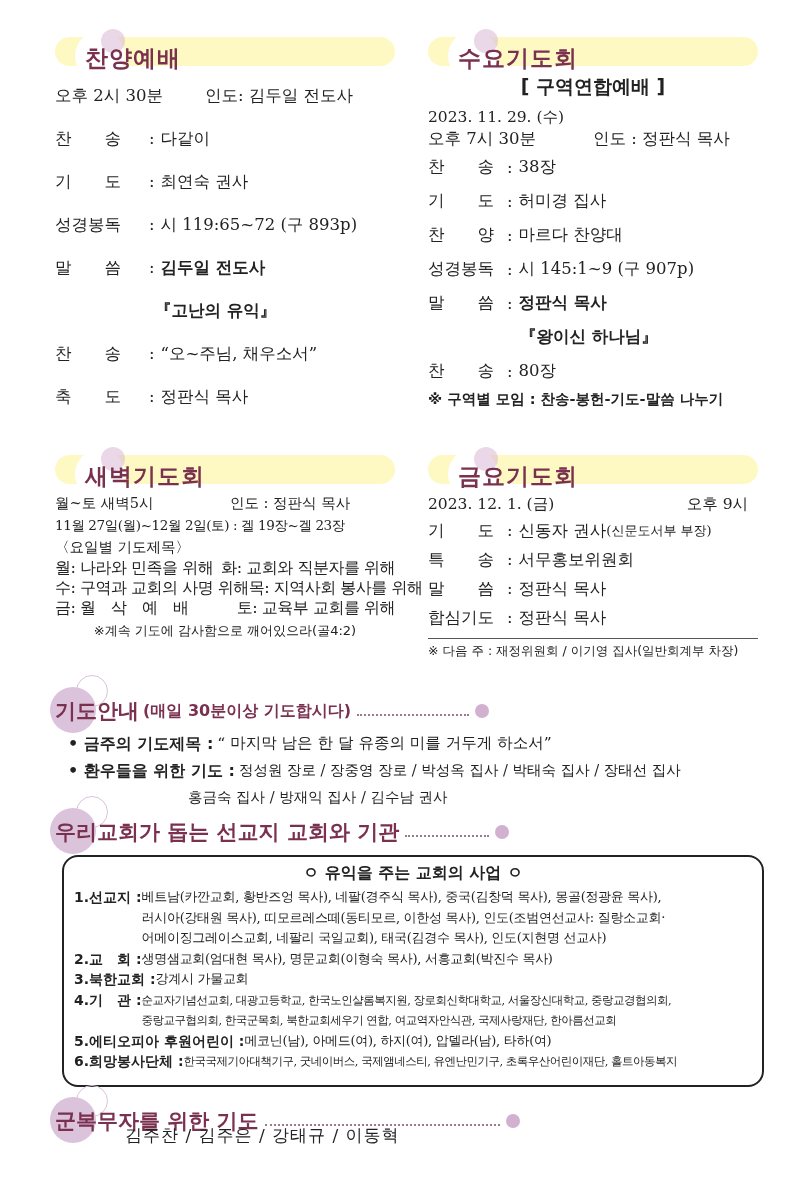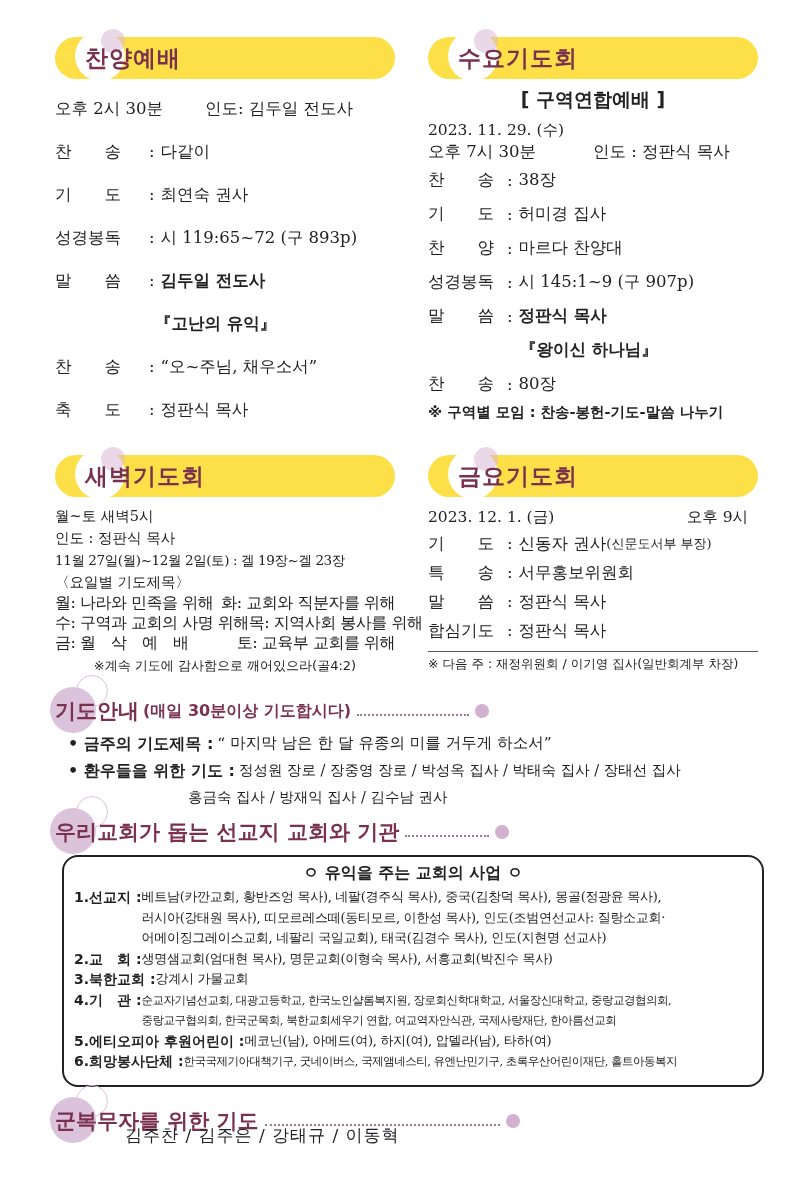--- a/index.html
+++ b/index.html
@@ -7,22 +7,22 @@
     width: 800px; height: 1179px; background: #ffffff; overflow: hidden;
     font-family: "DejaVu Serif", "Liberation Serif", serif;
     color: #222222; position: relative;
   }
   .col { position: absolute; }
   .col-left { left: 55px; width: 340px; }
   .col-right { left: 428px; width: 330px; }
 
   
   .pill {
-    position: relative; height: 42px; border-radius: 21px;
-    background: #fde047; margin-bottom: 8px;
+    position: relative; height: 29px; border-radius: 21px;
+    background: #fef9c3; margin-bottom: 8px;
   }
   .pill .bubble {
     position: absolute; left: 20px; top: -6px; width: 50px; height: 50px;
     border-radius: 50%; background: #ffffff;
   }
   .pill .bubble::after {
     content: ""; position: absolute; left: 26px; top: -2px; width: 24px; height: 24px;
     border-radius: 50%; background: #d8b8d6; opacity: .55;
   }
   .pill .pill-title {
@@ -42,21 +42,21 @@
   .colon { margin: 0 6px 0 4px; }
 
   
   #s2 { top: 37px; }
   #s2 .center-title { text-align: center; font-size: 19px; margin: 4px 0 6px; }
   #s2 .sm { font-size: 15.5px; line-height: 22px; }
   #s2 .row { font-size: 16.5px; height: 34px; align-items: center; }
   #s2 .note { font-family: "DejaVu Sans", sans-serif; font-weight: bold; font-size: 14.5px; margin-top: 2px; }
 
   #s3 { top: 455px; }
-  #s3 .sm { font-size: 14.5px; line-height: 22px; flex-direction: column; }
+  #s3 .sm { font-size: 14.5px; line-height: 22px; }
   #s3 .grid { font-size: 16px; line-height: 20px; }
   #s3 .grid .gr { display: flex; justify-content: space-between; white-space: nowrap; letter-spacing: -0.5px;}
   #s3 .verse { font-family: "DejaVu Sans", sans-serif; font-weight: normal; font-size: 13px; text-align: center; margin-top: 4px; }
 
   #s4 { top: 455px; }
   #s4 .sm { font-size: 15.5px; line-height: 24px; }
   #s4 .row { font-size: 16.5px; height: 29px; align-items: center; }
   #s4 .hr { border-top: 1px solid #555; margin: 6px 0 4px; }
   #s4 .foot { font-family: "DejaVu Sans", sans-serif; font-size: 12.5px; }
 

